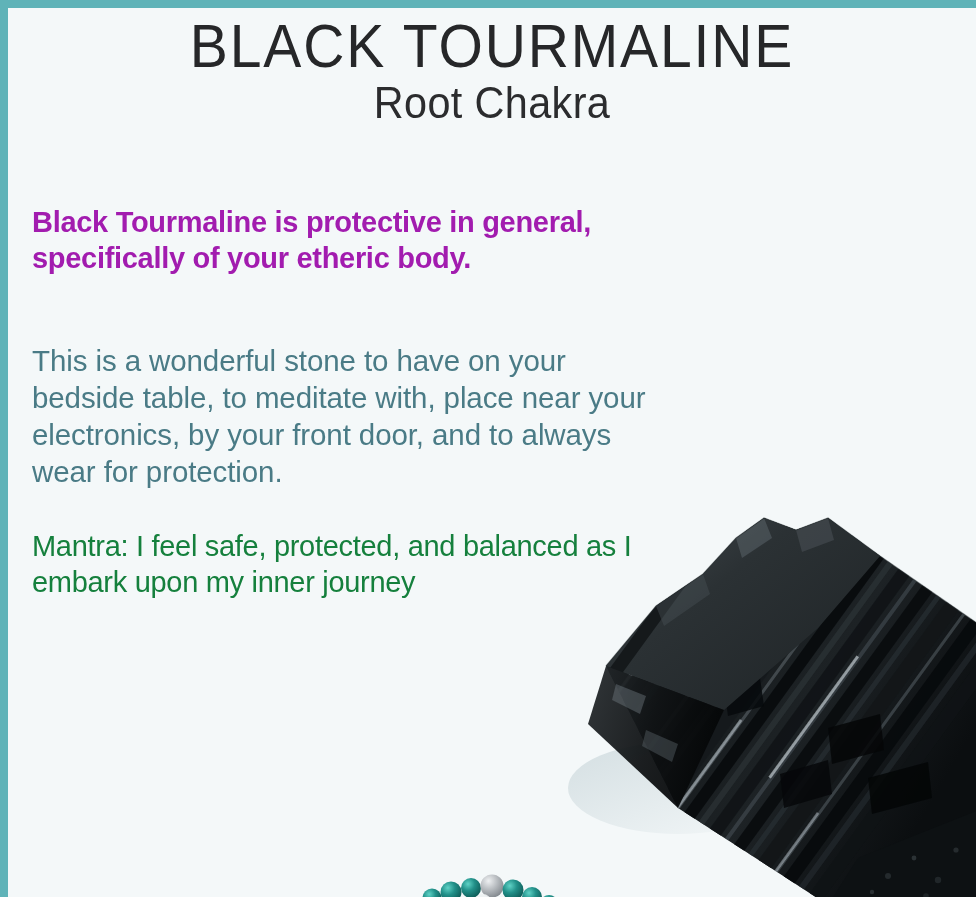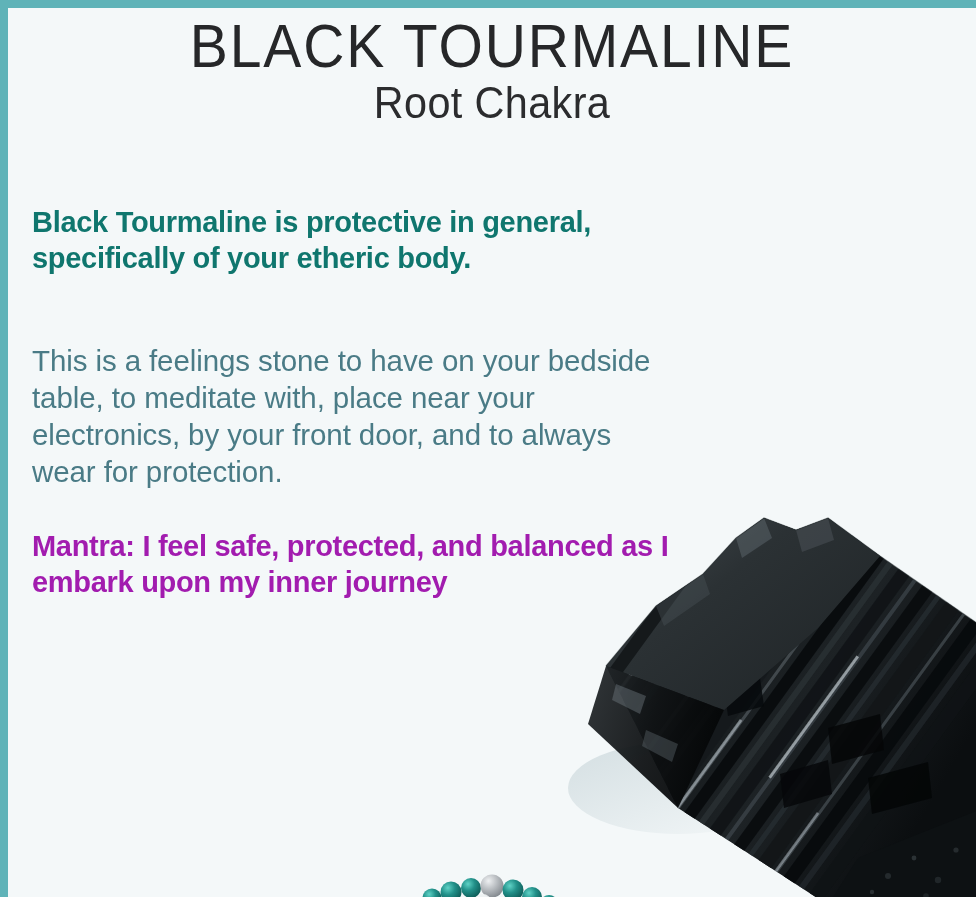--- a/index.html
+++ b/index.html
@@ -66,32 +66,32 @@
     z-index: 6;
   }
   .para {
     font-family: "Liberation Sans", sans-serif;
     font-size: 29.5px;
     line-height: 37px;
     letter-spacing: -0.1px;
   }
   .para.lead {
     font-weight: bold;
-    color: #0f766e;
+    color: #a21caf;
     letter-spacing: -0.3px;
     font-size: 29px;
     line-height: 36px;
   }
   .para.body {
     font-weight: 300;
     color: #4a7b86;
   }
   .para.mantra {
-    font-weight: bold;
-    color: #a21caf;
+    font-weight: normal;
+    color: #15803d;
     font-size: 29px;
     line-height: 36px;
     letter-spacing: -0.3px;
   }
   .gap-a { height: 34px; }
   .gap-b { height: 32px; }
   .gap-c { height: 38px; }
 
   
   #stone-wrap {
@@ -123,21 +123,21 @@
 
   <div id="header">
     <div id="title">BLACK TOURMALINE</div>
     <div id="subtitle">Root Chakra</div>
   </div>
 
   <div id="copy">
     <div class="para lead">Black Tourmaline is protective in general, specifically of your etheric body.</div>
     <div class="gap-a"></div>
     <div class="gap-b"></div>
-    <div class="para body">This is a feelings stone to have on your bedside table, to meditate with, place near your electronics, by your front door, and to always wear for protection.</div>
+    <div class="para body">This is a wonderful stone to have on your bedside table, to meditate with, place near your electronics, by your front door, and to always wear for protection.</div>
     <div class="gap-c"></div>
     <div class="para mantra">Mantra:   I feel safe, protected, and balanced as I embark upon my inner journey</div>
   </div>
 
   <div id="stone-wrap">
     <svg id="stone-svg" viewBox="0 0 456 427" preserveAspectRatio="none">
       <defs>
         <linearGradient id="gFace" x1="0" y1="0" x2="1" y2="0.55">
           <stop offset="0%" stop-color="#3c4347"></stop>
           <stop offset="18%" stop-color="#23282b"></stop>

